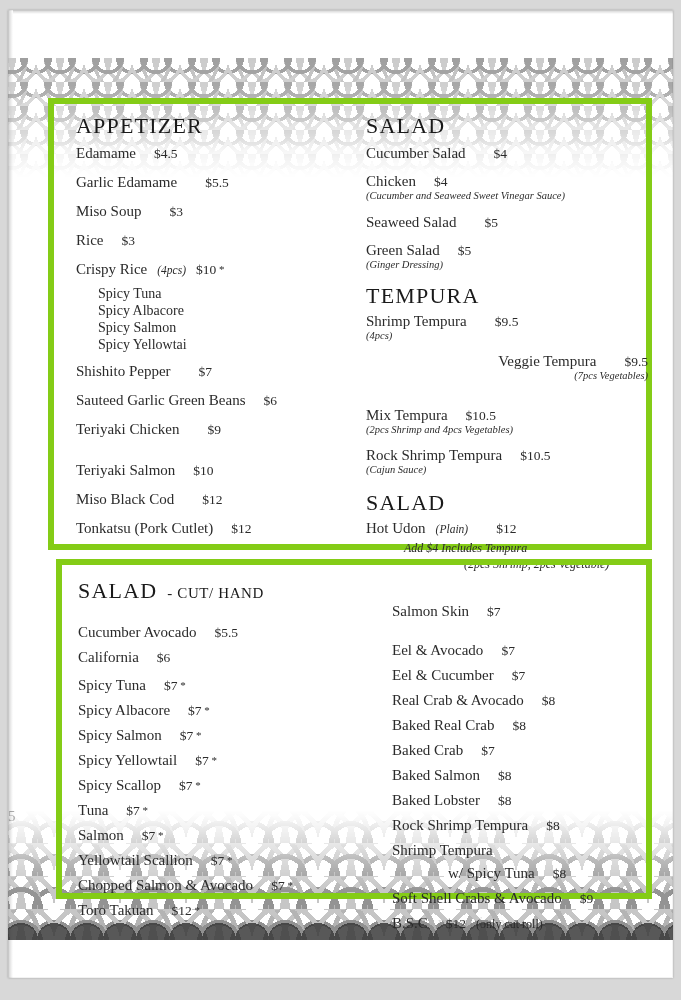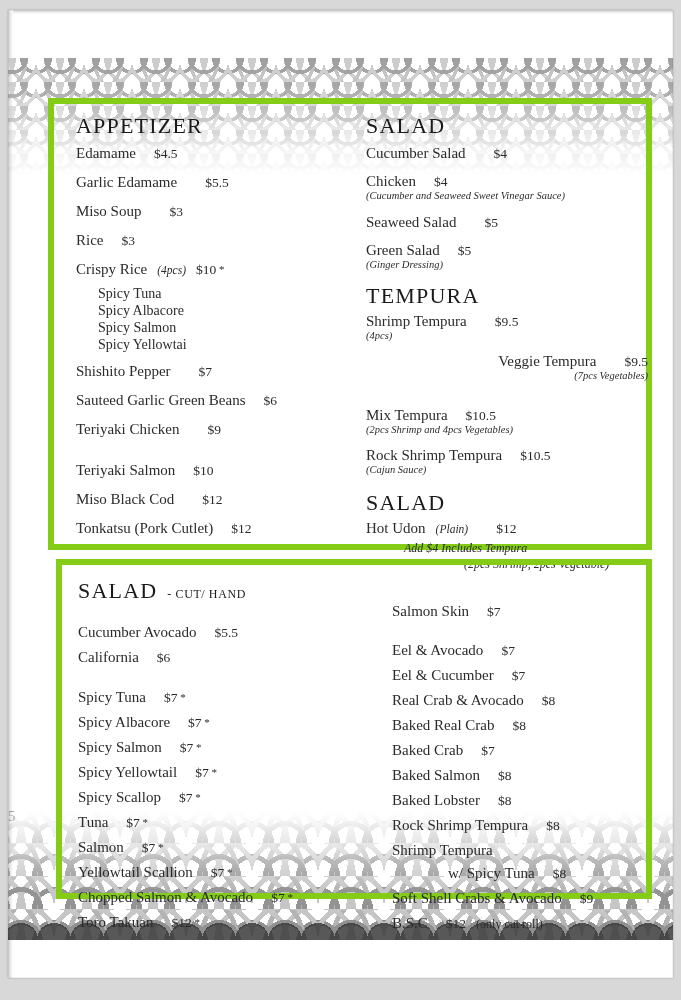--- a/index.html
+++ b/index.html
@@ -106,21 +106,21 @@
     line-height: 1.05;
   }
   .rolls-title {
     font-size: 22px;
     letter-spacing: 1.2px;
     color: #1a1a1a;
     line-height: 1.05;
     white-space: nowrap;
   }
   .rolls-sub {
-    font-size: 12px;
+    font-size: 15px;
     letter-spacing: 0.6px;
     color: #1a1a1a;
   }
   .smallcaps { font-variant: small-caps; }
 
   .item {
     color: #2b2b2b;
     white-space: nowrap;
     line-height: 1.0;
   }
@@ -295,21 +295,21 @@
         <div>
           <span class="rolls-title">SALAD</span><span class="gap-sm"></span><span class="rolls-sub smallcaps">- CUT/ HAND</span>
         </div>
         <div id="rolls-left-list" style="margin-top:6px;">
             <div style="margin-top: 22px;">
               <div class="item"><span class="nm">Cucumber Avocado</span><span class="gap-md"></span><span class="pr">$5.5</span></div>
             </div>
             <div style="margin-top: 9px;">
               <div class="item"><span class="nm">California</span><span class="gap-md"></span><span class="pr">$6</span></div>
             </div>
-            <div style="margin-top: 24px;">
+            <div style="margin-top: 12px;">
               <div class="item"><span class="nm">Spicy Tuna</span><span class="gap-md"></span><span class="pr">$7</span><span class="star"> *</span></div>
             </div>
             <div style="margin-top: 9px;">
               <div class="item"><span class="nm">Spicy Albacore</span><span class="gap-md"></span><span class="pr">$7</span><span class="star"> *</span></div>
             </div>
             <div style="margin-top: 9px;">
               <div class="item"><span class="nm">Spicy Salmon</span><span class="gap-md"></span><span class="pr">$7</span><span class="star"> *</span></div>
             </div>
             <div style="margin-top: 9px;">
               <div class="item"><span class="nm">Spicy Yellowtail</span><span class="gap-md"></span><span class="pr">$7</span><span class="star"> *</span></div>

